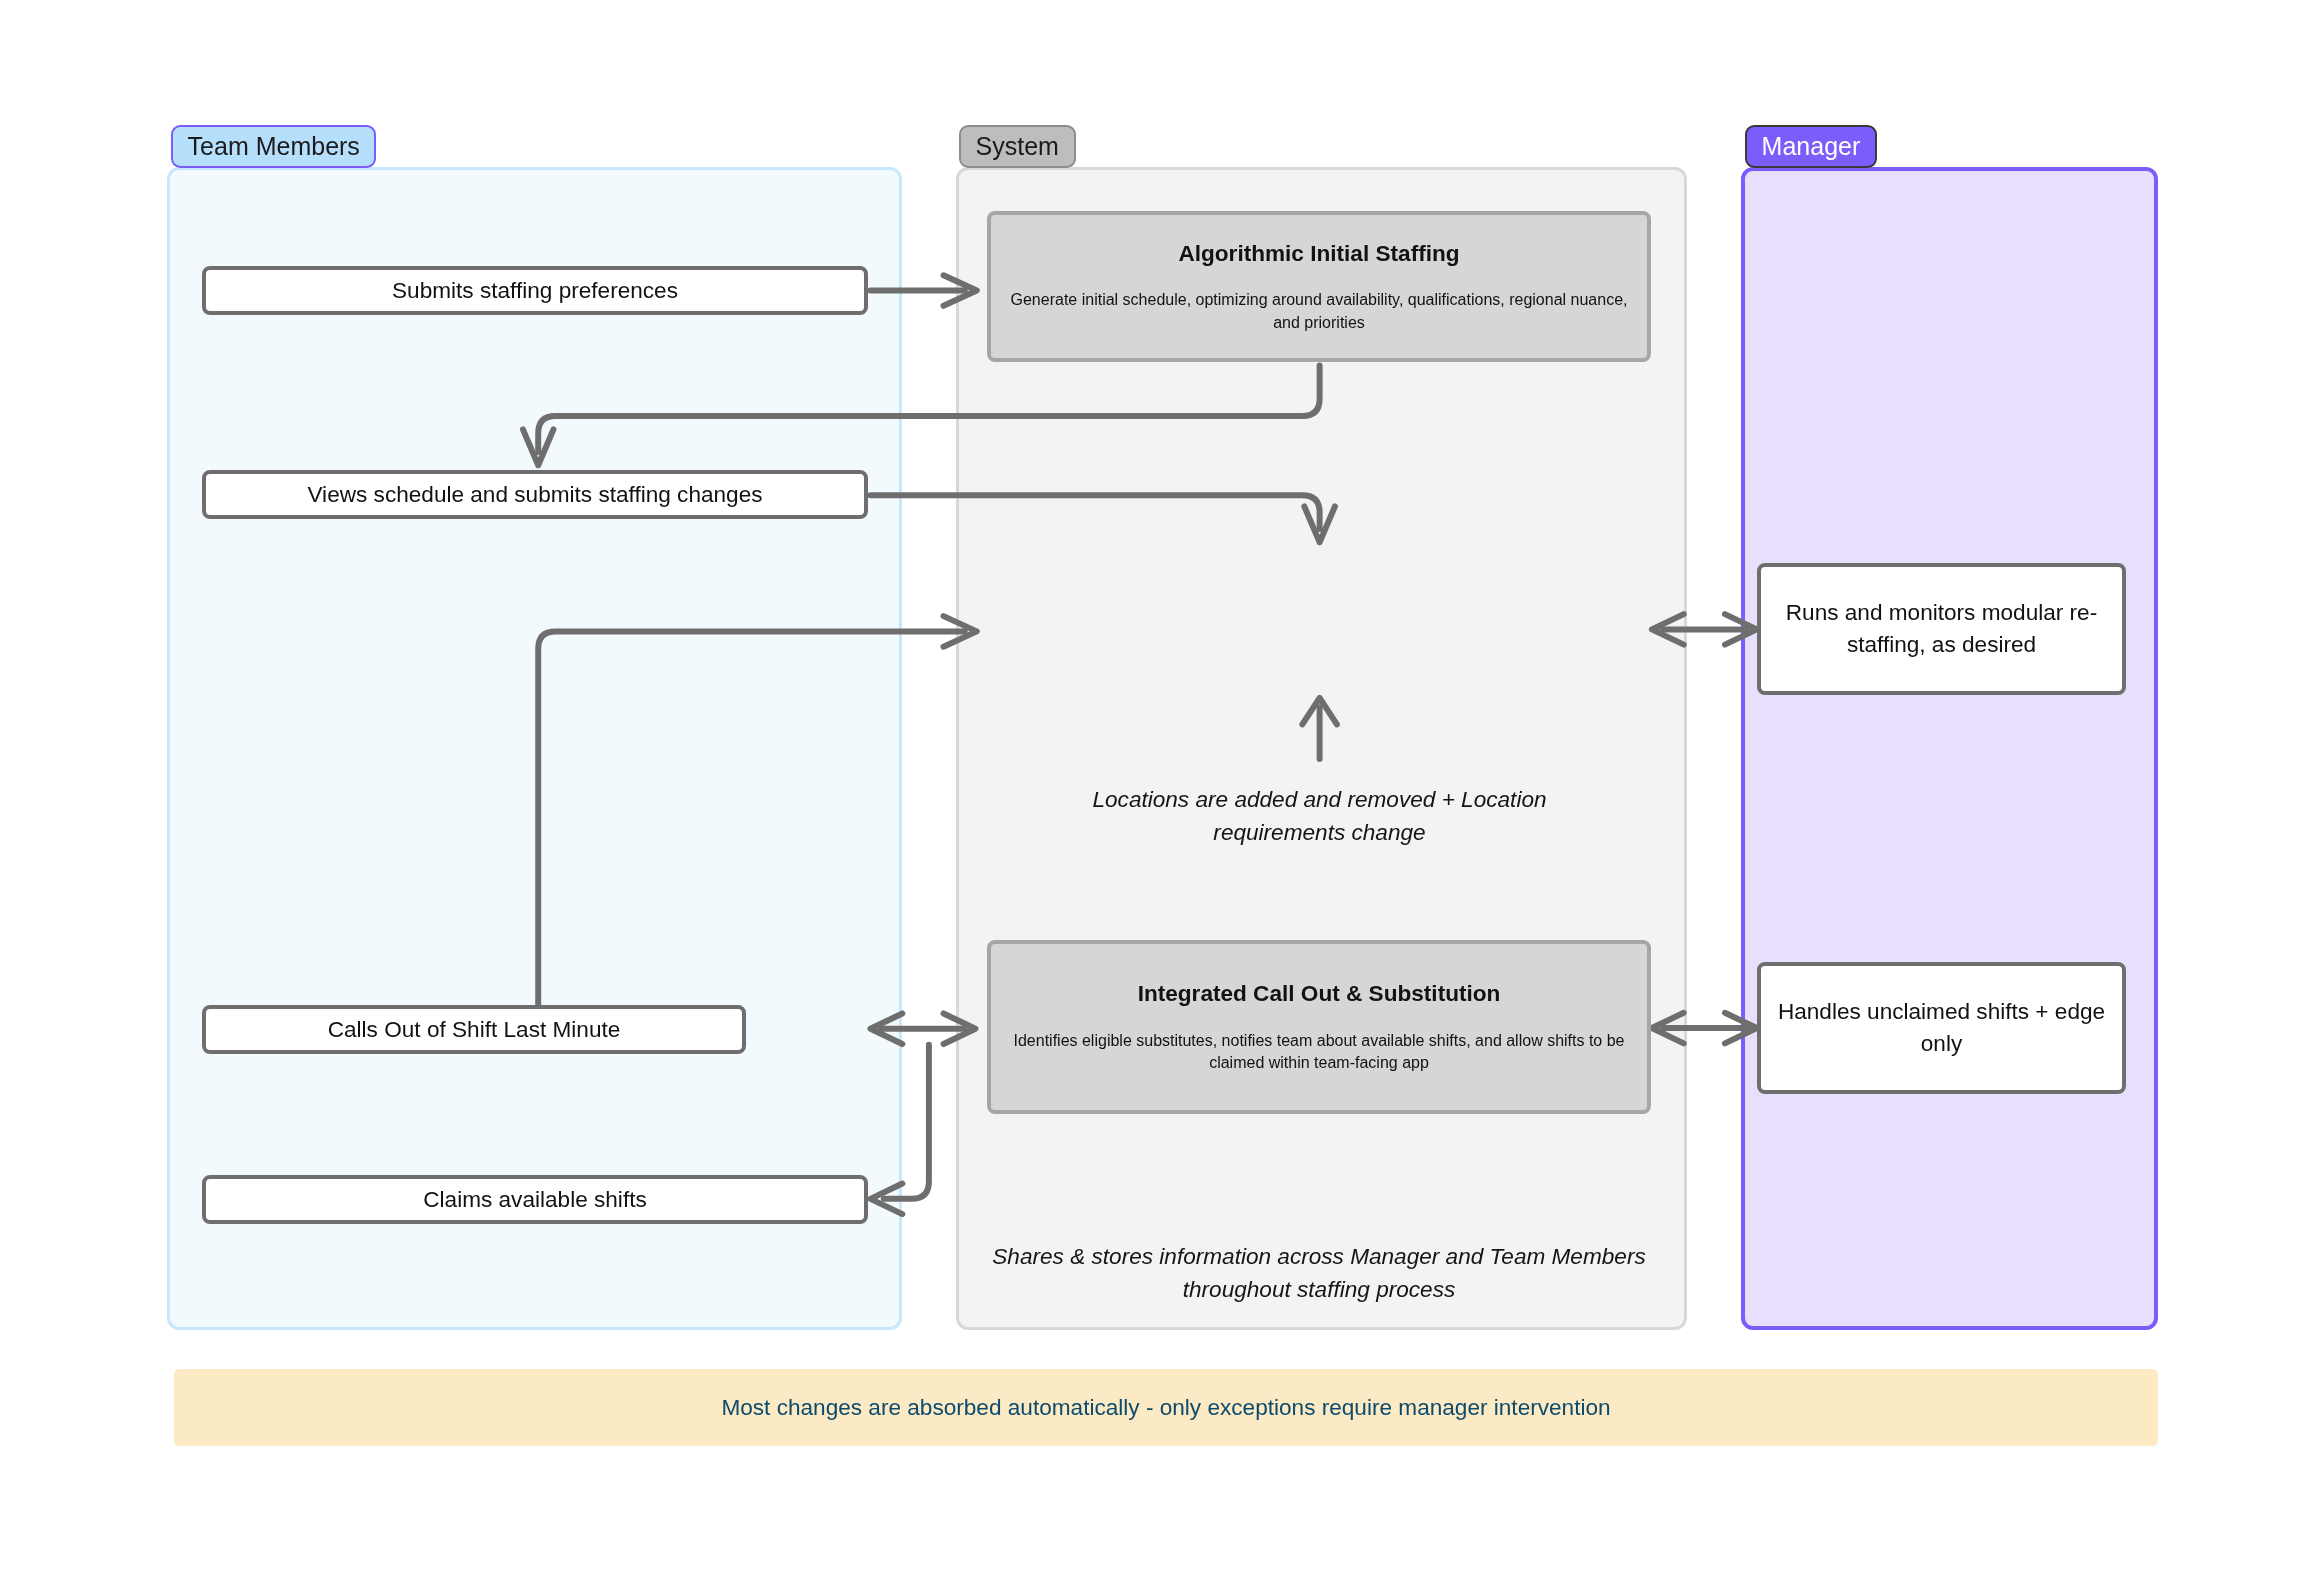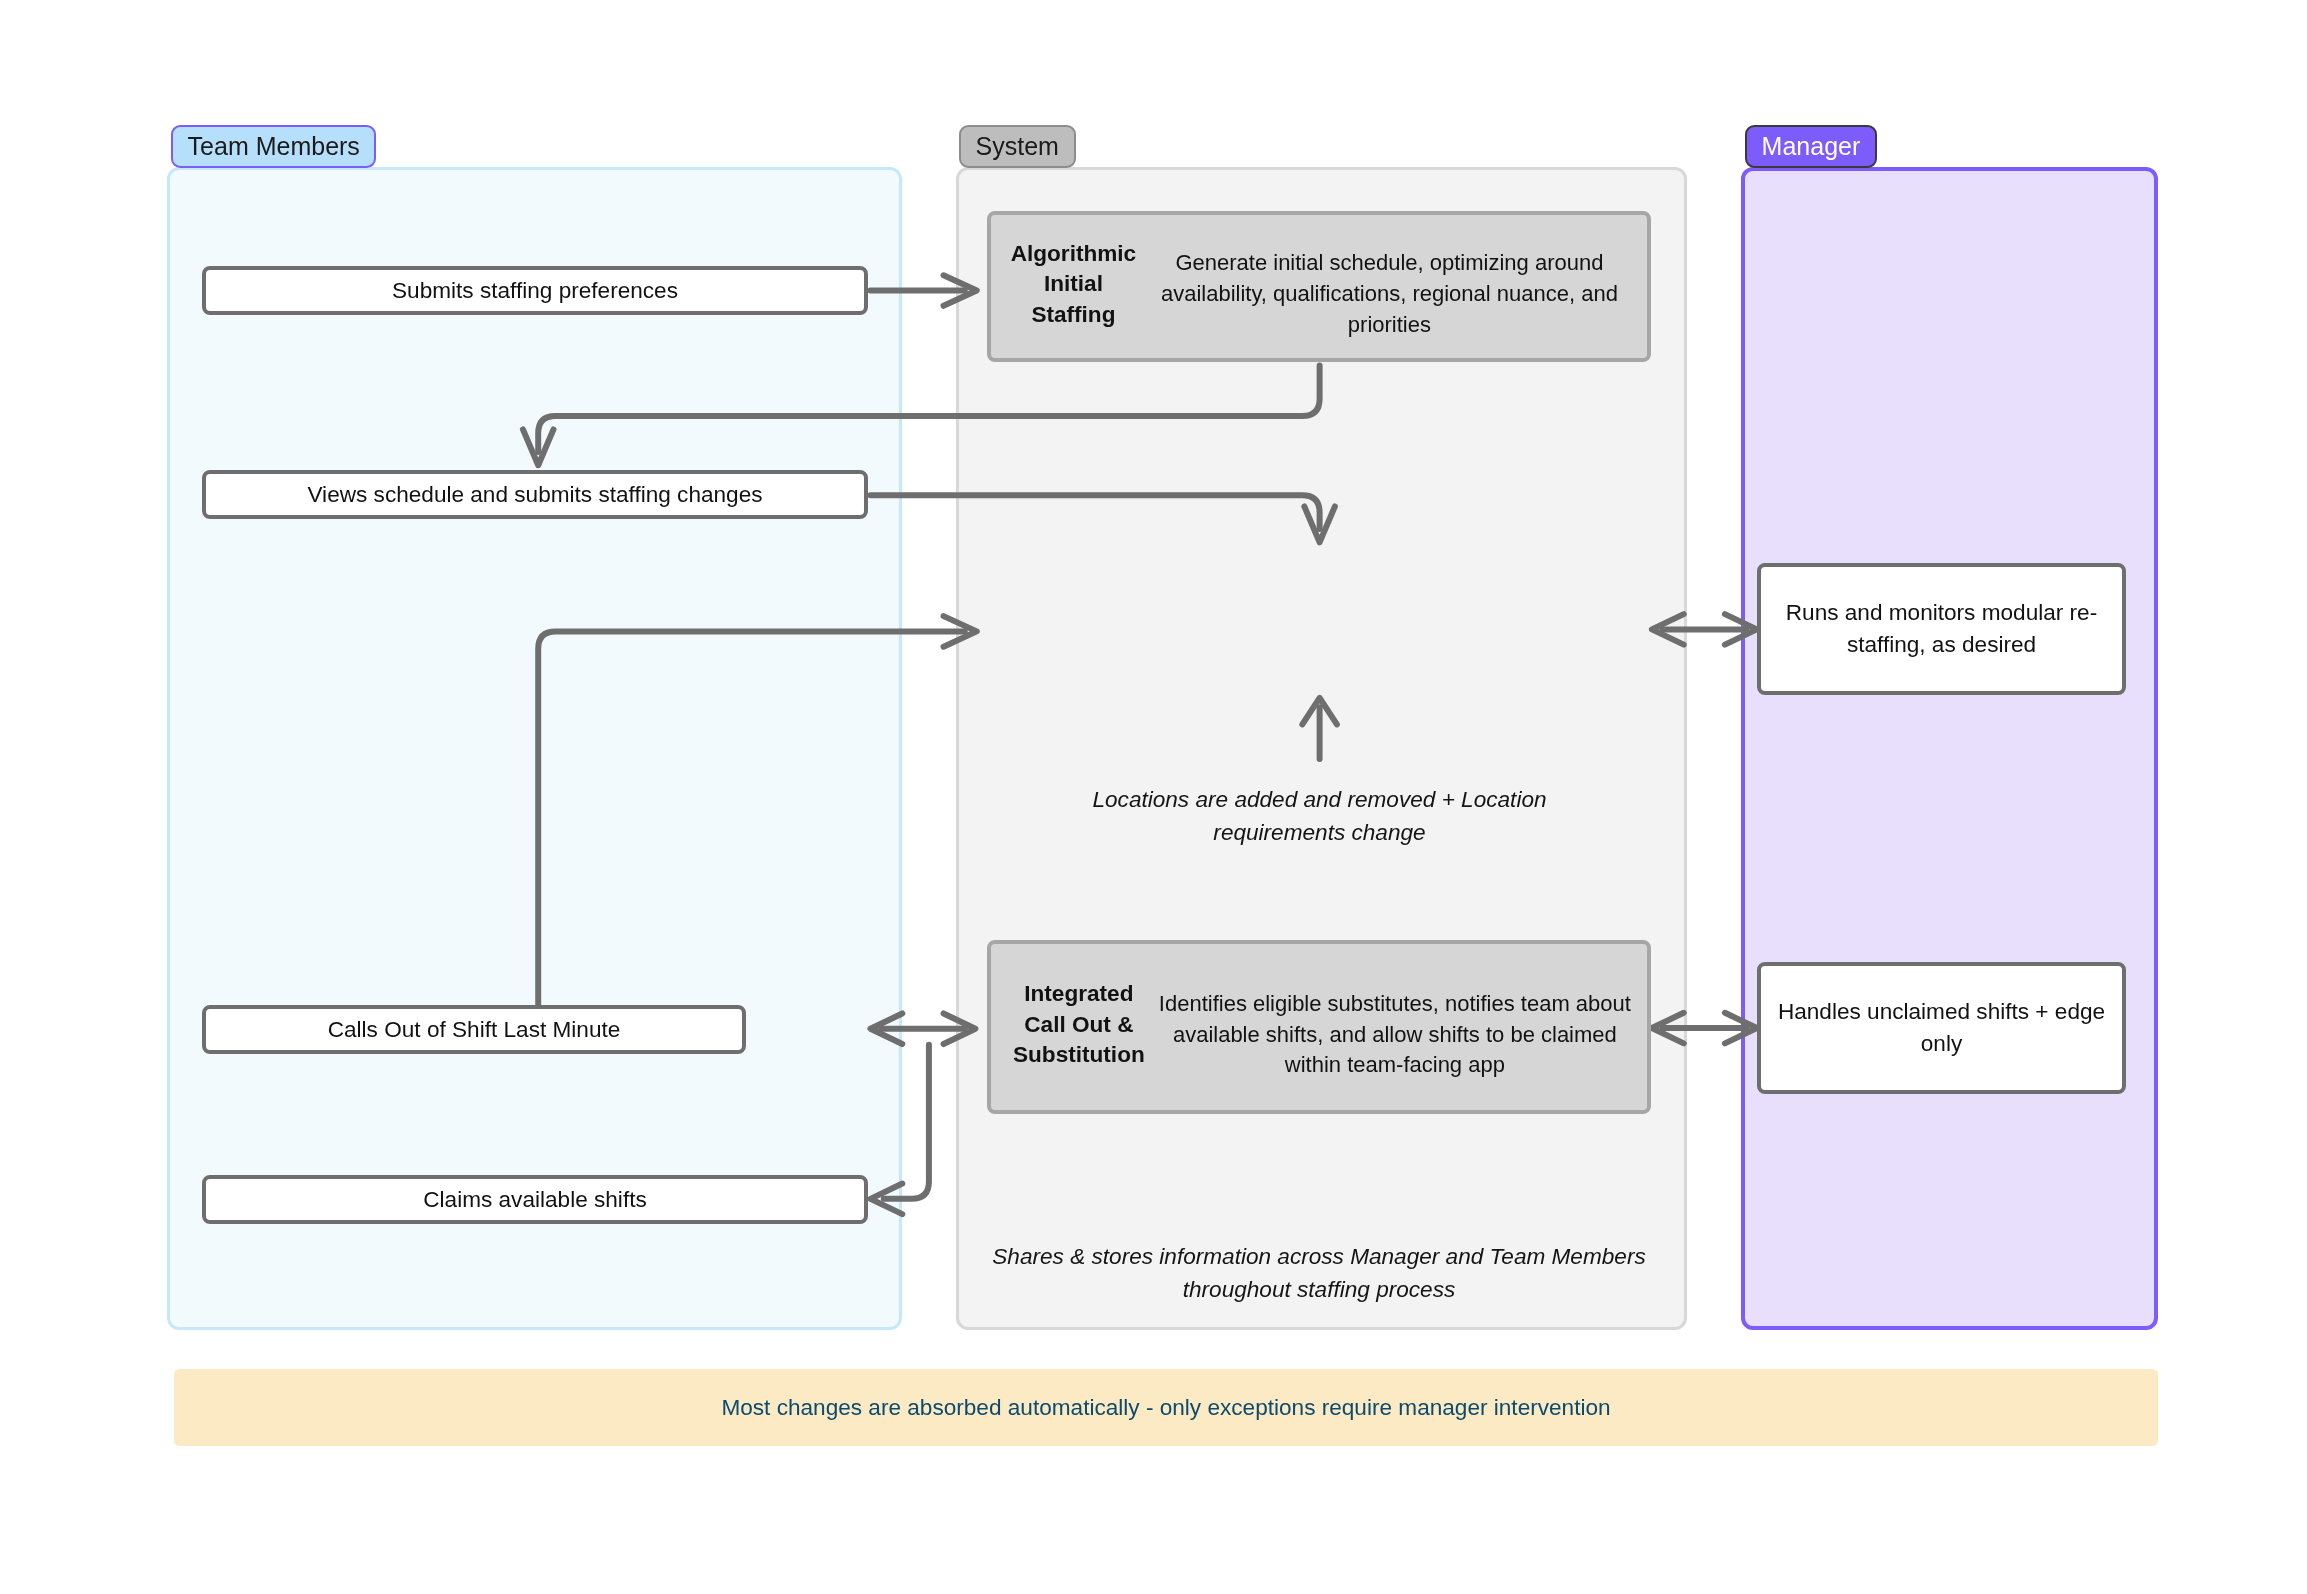--- a/index.html
+++ b/index.html
@@ -73,38 +73,38 @@
     background: #7c5cfa;
     border: 2px solid #3a3a3a;
     color: #ffffff;
   }
 
   
   .node {
     position: absolute;
     box-sizing: border-box;
     display: flex;
-    flex-direction: row;
+    flex-direction: column;
     align-items: center;
     justify-content: center;
     text-align: center;
     border-radius: 8px;
     border: 4.7px solid #6e6e6e;
     background: #ffffff;
     color: #121212;
     padding: 6.6px 12px;
   }
   .node .ttl {
     font-weight: bold;
     font-size: 22.6px;
     line-height: 1.35;
     margin-bottom: 4px;
   }
   .node .dsc {
-    font-size: 22px;
+    font-size: 16px;
     line-height: 1.40;
     margin-top: 16px;
   }
   .node .single {
     font-size: 22.6px;
     line-height: 1.40;
   }
   .node.sys {
     background: #d6d6d6;
     border: 4.7px solid #a6a6a6;

